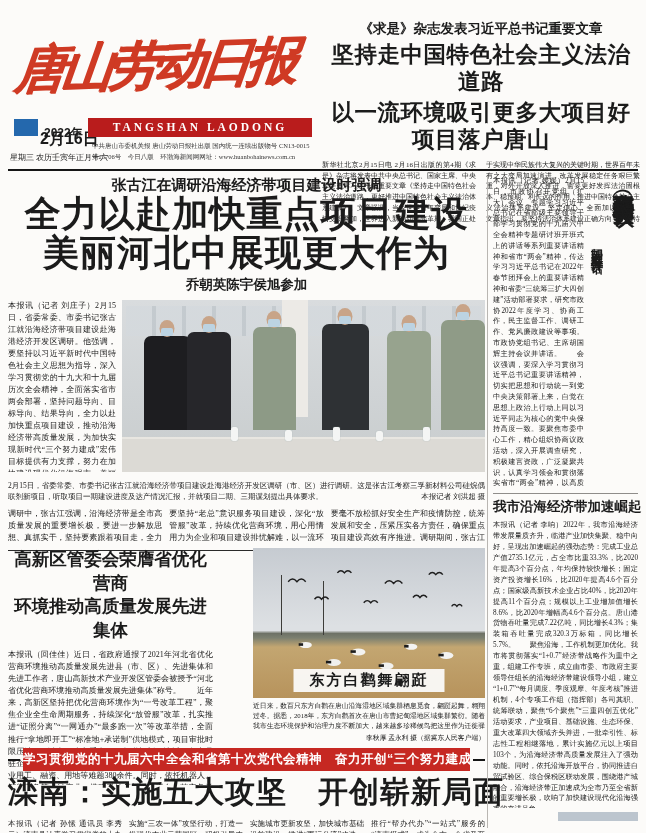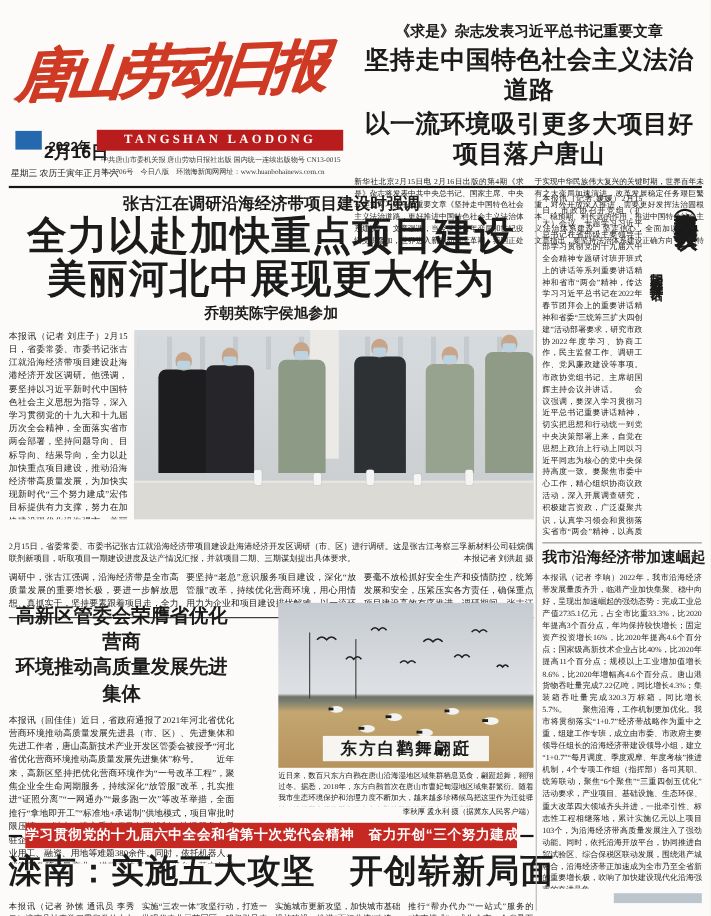--- a/index.html
+++ b/index.html
@@ -40,21 +40,21 @@
   .photo { flex:1; margin-left:6px; height:172px; position:relative; overflow:hidden;
            background:linear-gradient(#d9dcde 0%, #cfd3d5 55%, #c8cccd 100%); }
   .photo .pillar { position:absolute; left:44%; top:0; width:26px; height:68%; background:#eceae6; }
   .photo .win { position:absolute; top:6px; left:4px; right:4px; height:30px;
                 background:repeating-linear-gradient(90deg,#d4d9dd 0 26px,#bfc6cb 26px 30px); opacity:.8; }
   .person { position:absolute; bottom:24%; border-radius:7px 7px 0 0; }
   .person .head { position:absolute; left:50%; transform:translateX(-50%); top:-16px; width:15px; height:17px; border-radius:50%; background:#c8a488; }
   .person .mask { position:absolute; left:50%; transform:translateX(-50%); top:-8px; width:12px; height:8px; border-radius:2px; background:#bcd3e2; }
   .photo .table { position:absolute; bottom:0; width:100%; height:20%; background:#dcdad5; border-top:2px solid #e8e6e1; }
   .bottle { position:absolute; bottom:18%; width:7px; height:14px; background:#f4f5f4; border-radius:2px; box-shadow:0 0 1px #9aa; }
-  .caption { margin-top:19px; font-size:7.5px; line-height:1.5; text-align:justify; color:#222; height:24px; overflow:hidden; }
+  .caption { margin-top:8px; font-size:7.5px; line-height:1.5; text-align:justify; color:#222; height:24px; overflow:hidden; }
   .cont-row { display:flex; gap:7px; margin-top:4px; border-bottom:1px solid #2a2a2a; padding-bottom:6px; }
   .cont-col { flex:1; font-size:8px; line-height:1.5; text-align:justify; height:36px; overflow:hidden; }
 
   
   .lower { position:absolute; left:8px; top:548px; width:477px; display:flex; }
   .gx { width:205px; }
   .gx-h { font-family:"Liberation Sans",sans-serif; font-weight:900; font-size:17.5px; line-height:1.35; text-align:center; }
   .gx-body { margin-top:6px; font-size:8px; line-height:1.52; text-align:justify; height:136px; overflow:hidden; }
   .bird-wrap { flex:1; margin-left:8px;padding-left:32px; }
   .bird { position:relative; height:150px; overflow:hidden;

